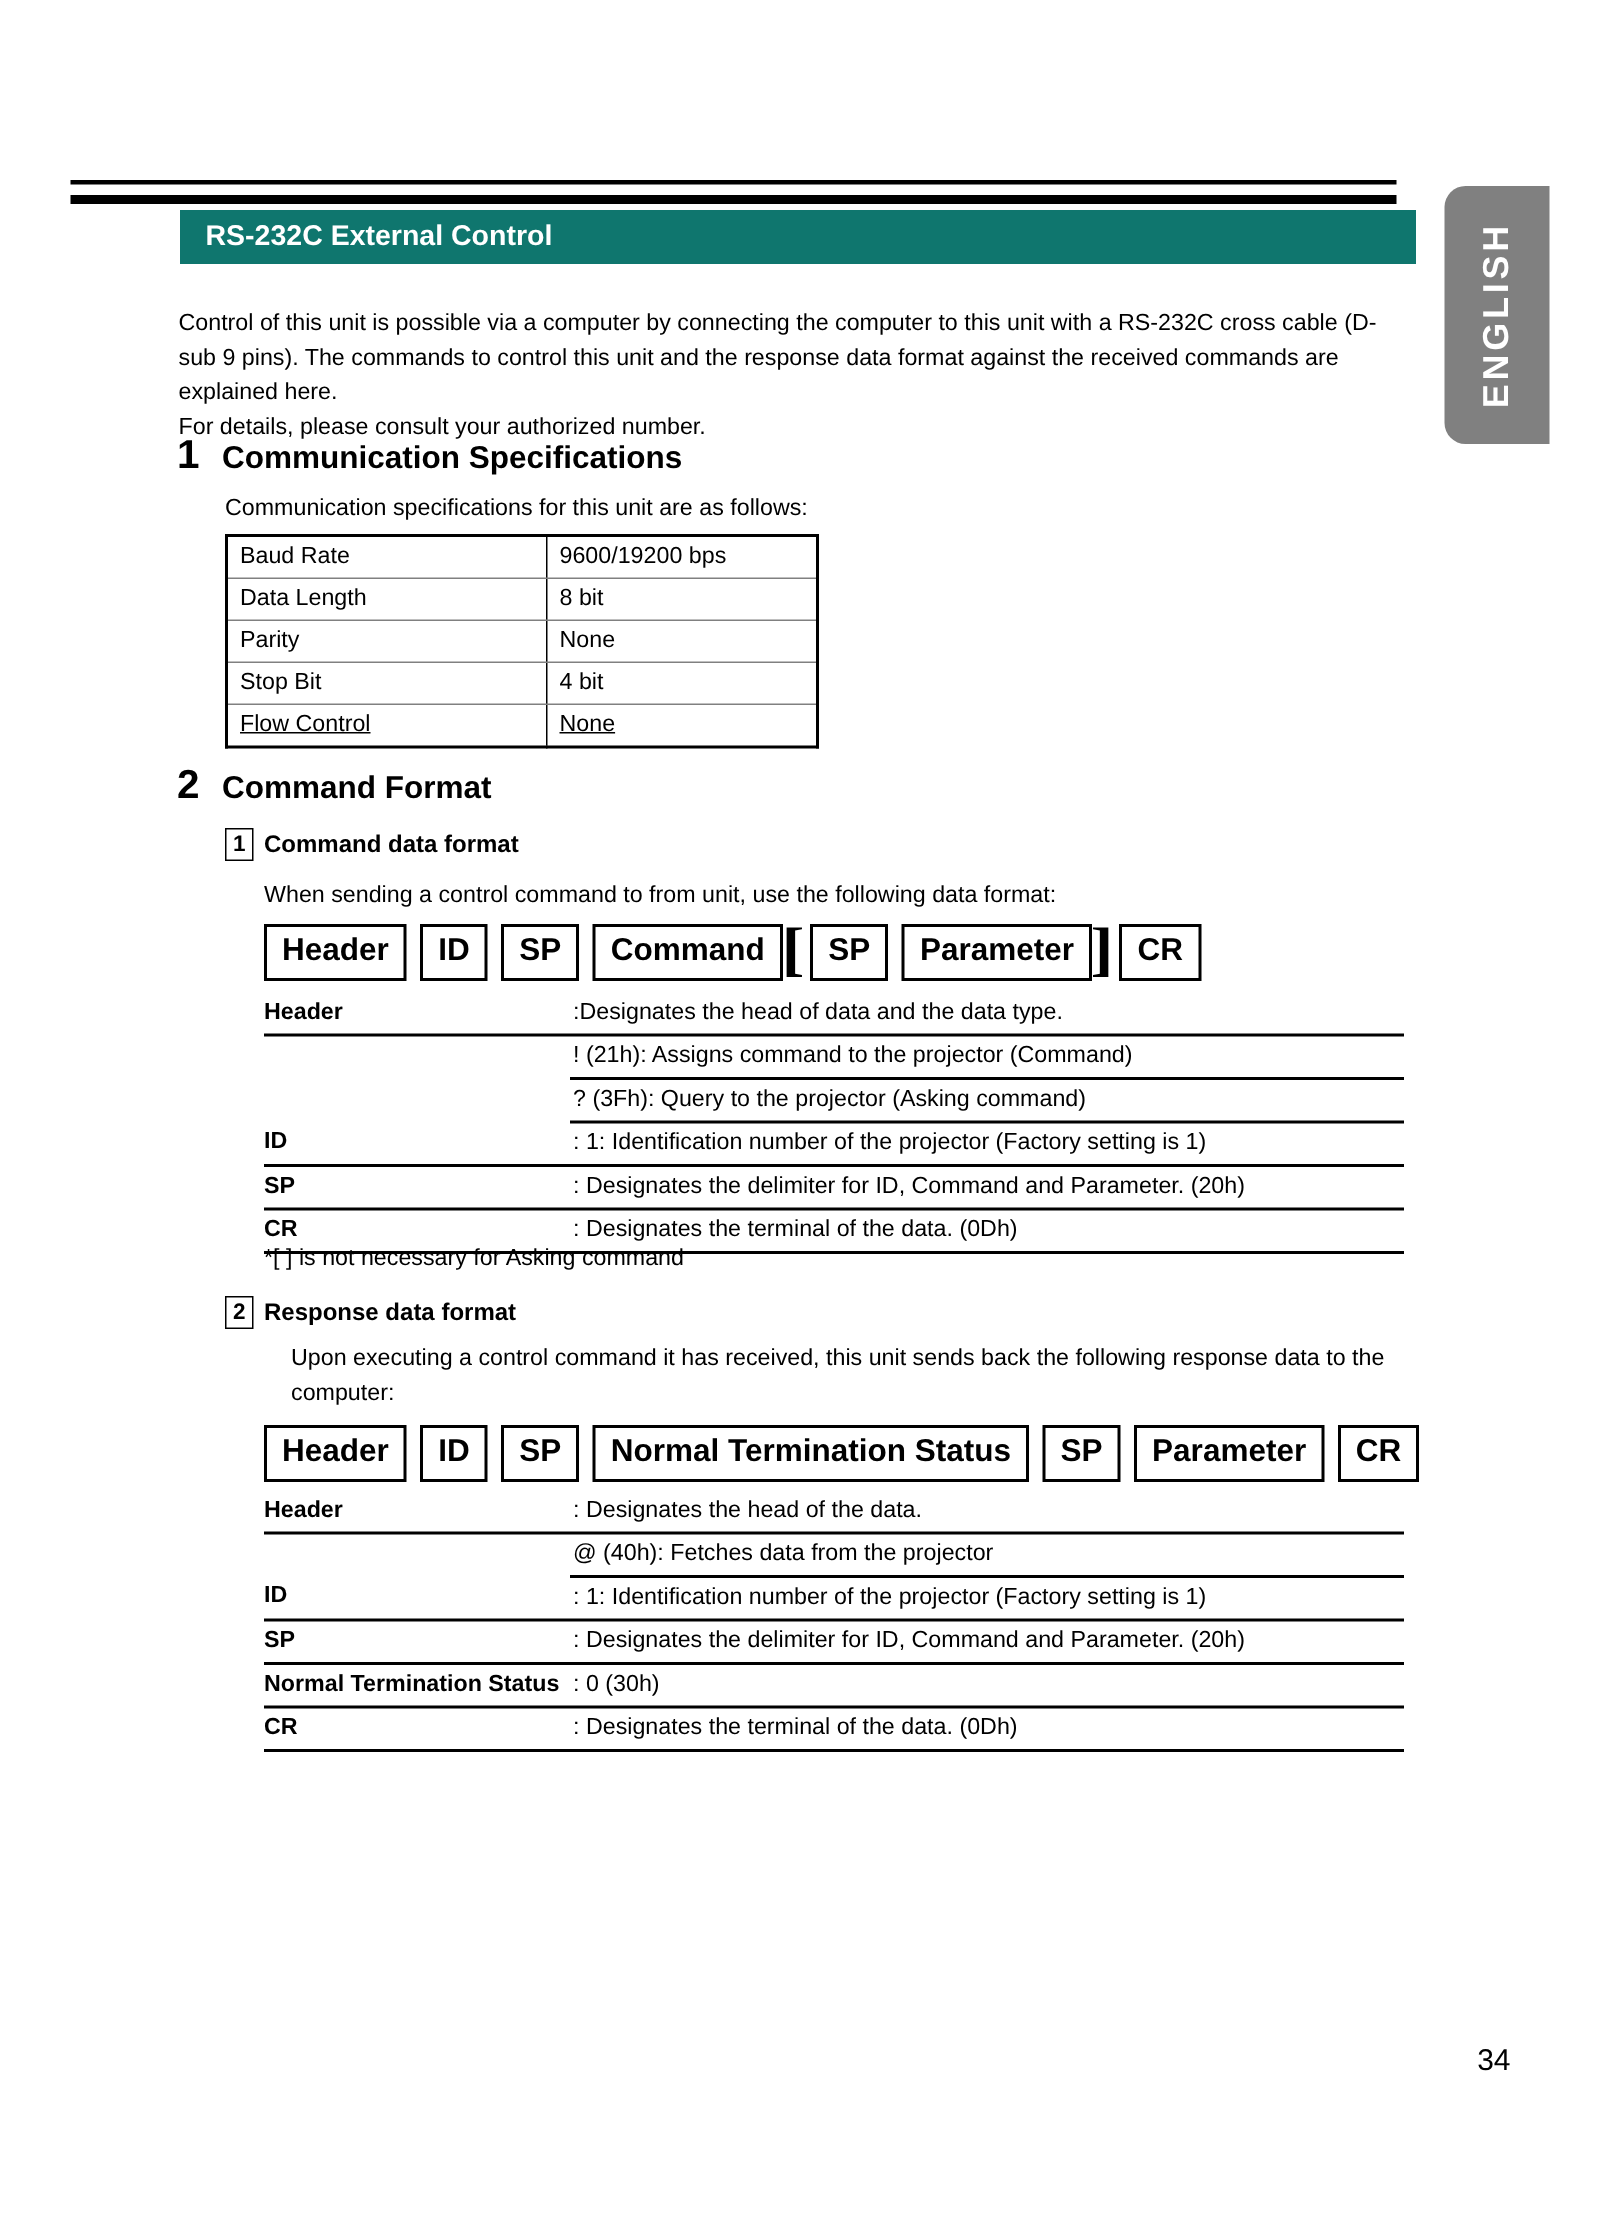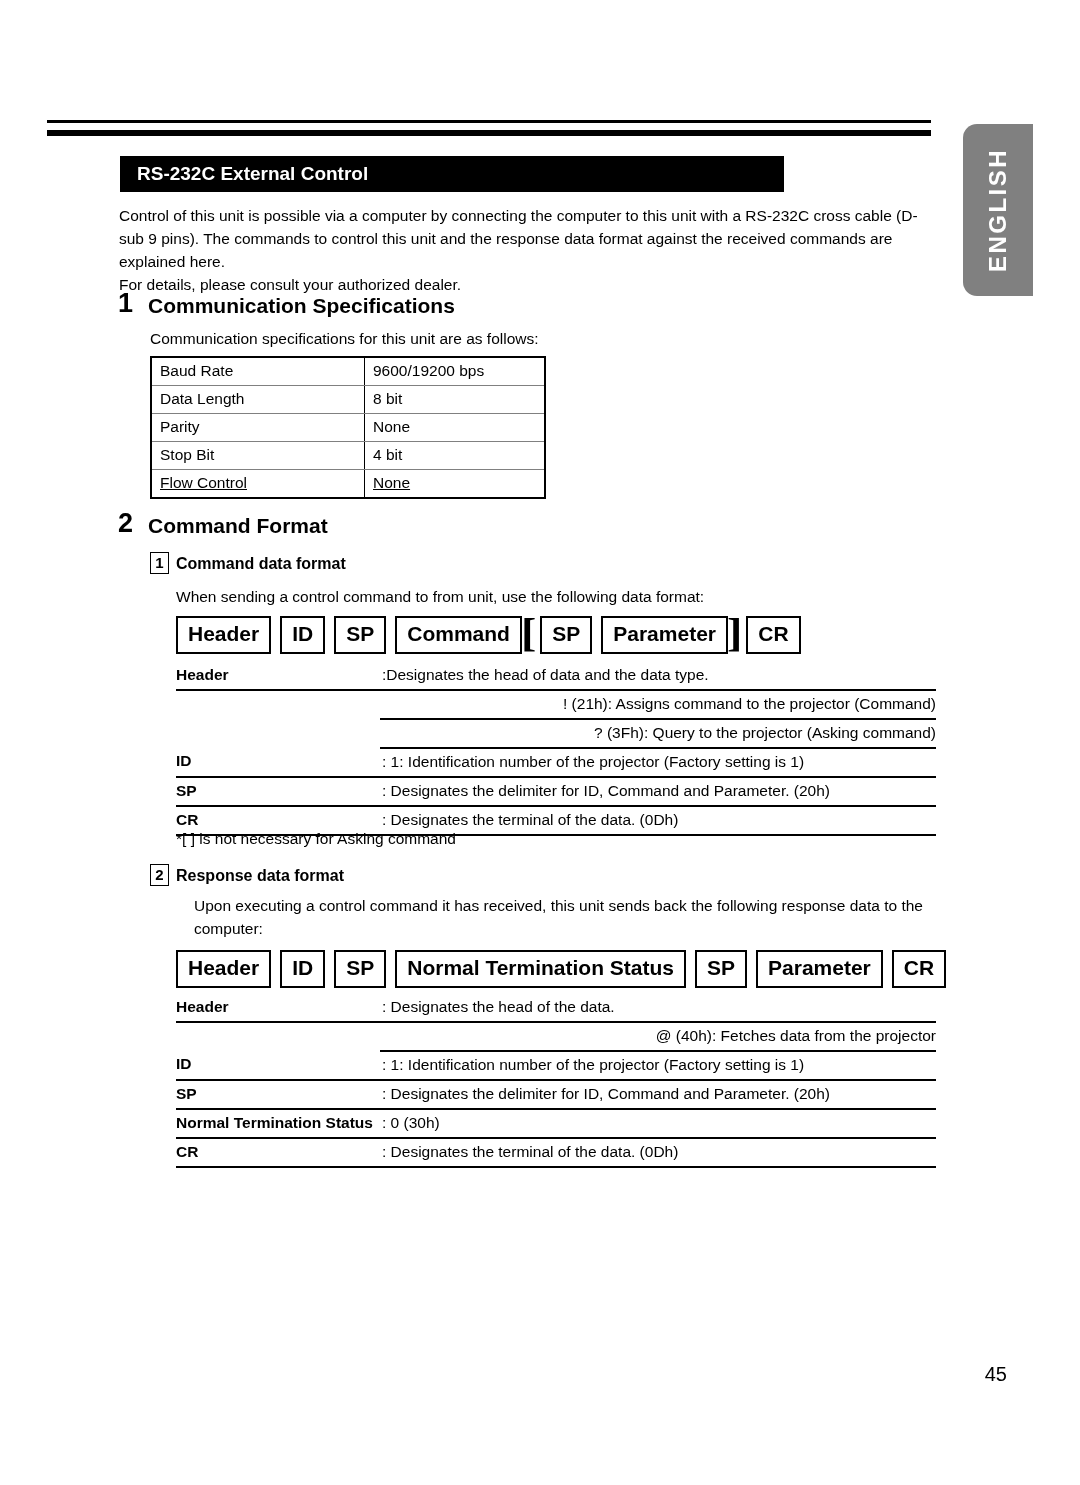--- a/index.html
+++ b/index.html
@@ -62,24 +62,24 @@
     color: #ffffff;
     font-size: 24px;
     font-weight: bold;
     letter-spacing: 2.5px;
   }
 
   
   .title-bar {
     position: absolute;
     left: 120px;
-    top: 156px;
-    width: 664px;
+    top: 140px;
+    width: 824px;
     height: 36px;
-    background: #000000;
+    background: #0f766e;
   }
   .title-bar-text {
     position: absolute;
     left: 17px;
     top: 7px;
     color: #ffffff;
     font-size: 19px;
     font-weight: bold;
   }
 
@@ -197,21 +197,20 @@
     white-space: nowrap;
   }
   .def-table tr.full-rule td {
     border-bottom: 2.2px solid #000;
   }
   .def-table tr.part-rule td.label {
     border-bottom: none;
   }
   .def-table tr.part-rule td.value {
     border-bottom: 2.2px solid #000;
-    text-align: right;
   }
   .def-table td.value { padding-left: 2px; }
 
   .footnote {
     position: absolute;
     font-size: 15.5px;
   }
 
   
   .page-num {
@@ -231,21 +230,21 @@
   <div class="lang-tab">
     <span class="lang-tab-text">ENGLISH</span>
   </div>
 
   <div class="title-bar">
     <span class="title-bar-text">RS-232C External Control</span>
   </div>
 
   <div class="intro">
     <span>Control of this unit is possible via a computer by connecting the computer to this unit with a RS-232C cross cable (D-sub 9 pins). The commands to control this unit and the response data format against the received commands are explained here.</span><br>
-    <span>For details, please consult your authorized dealer.</span>
+    <span>For details, please consult your authorized number.</span>
   </div>
 
   <div class="h-num" style="left:118px; top:288px;">1</div>
   <div class="h-title" style="left:148px; top:294px;text-align:center;">Communication Specifications</div>
 
   <div class="body-text" style="left:150px; top:327px; width:760px;">Communication specifications for this unit are as follows:</div>
 
   <table class="spec-table">
     <tbody>
       <tr>
@@ -367,15 +366,15 @@
         <td class="label" style="white-space:nowrap">Normal Termination Status</td>
         <td class="value">: 0 (30h)</td>
       </tr>
       <tr class="full-rule">
         <td class="label">CR</td>
         <td class="value">: Designates the terminal of the data. (0Dh)</td>
       </tr>
     </tbody>
   </table>
 
-  <div class="page-num" style="top:1363px;">45</div>
+  <div class="page-num" style="top:1363px;">34</div>
 
 </div>
 
 </body></html>

